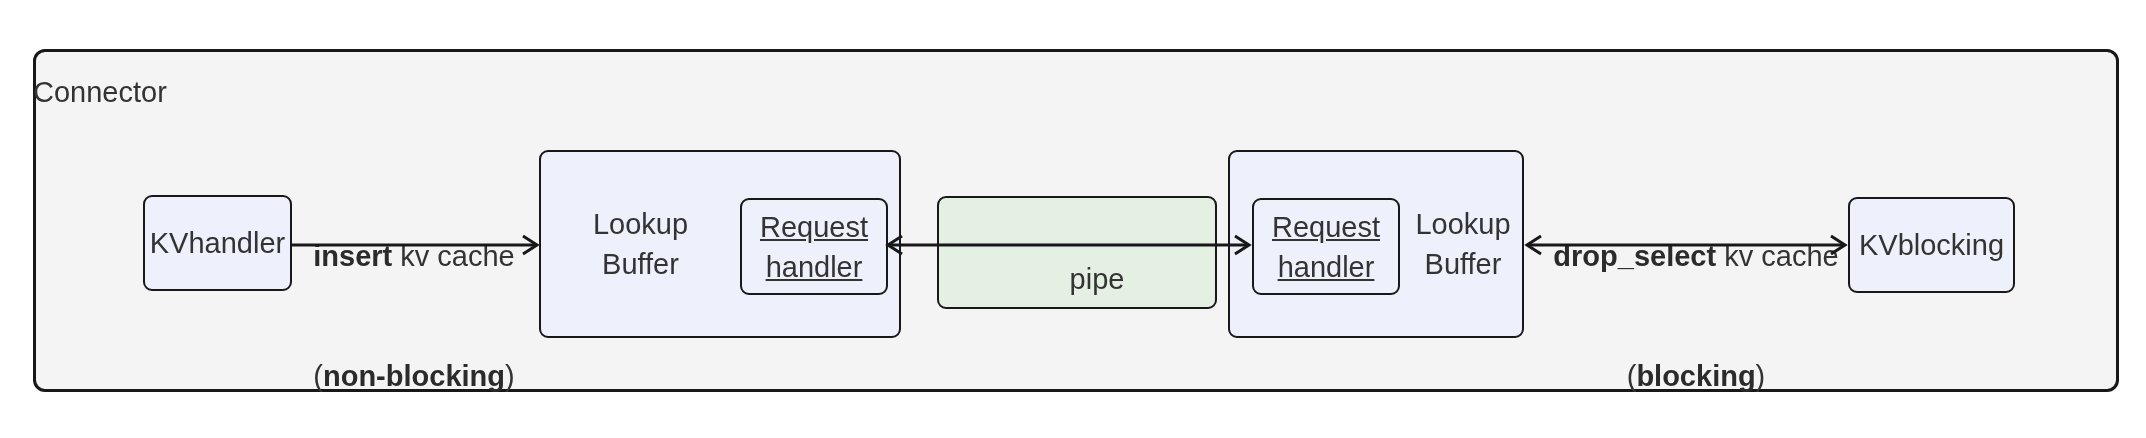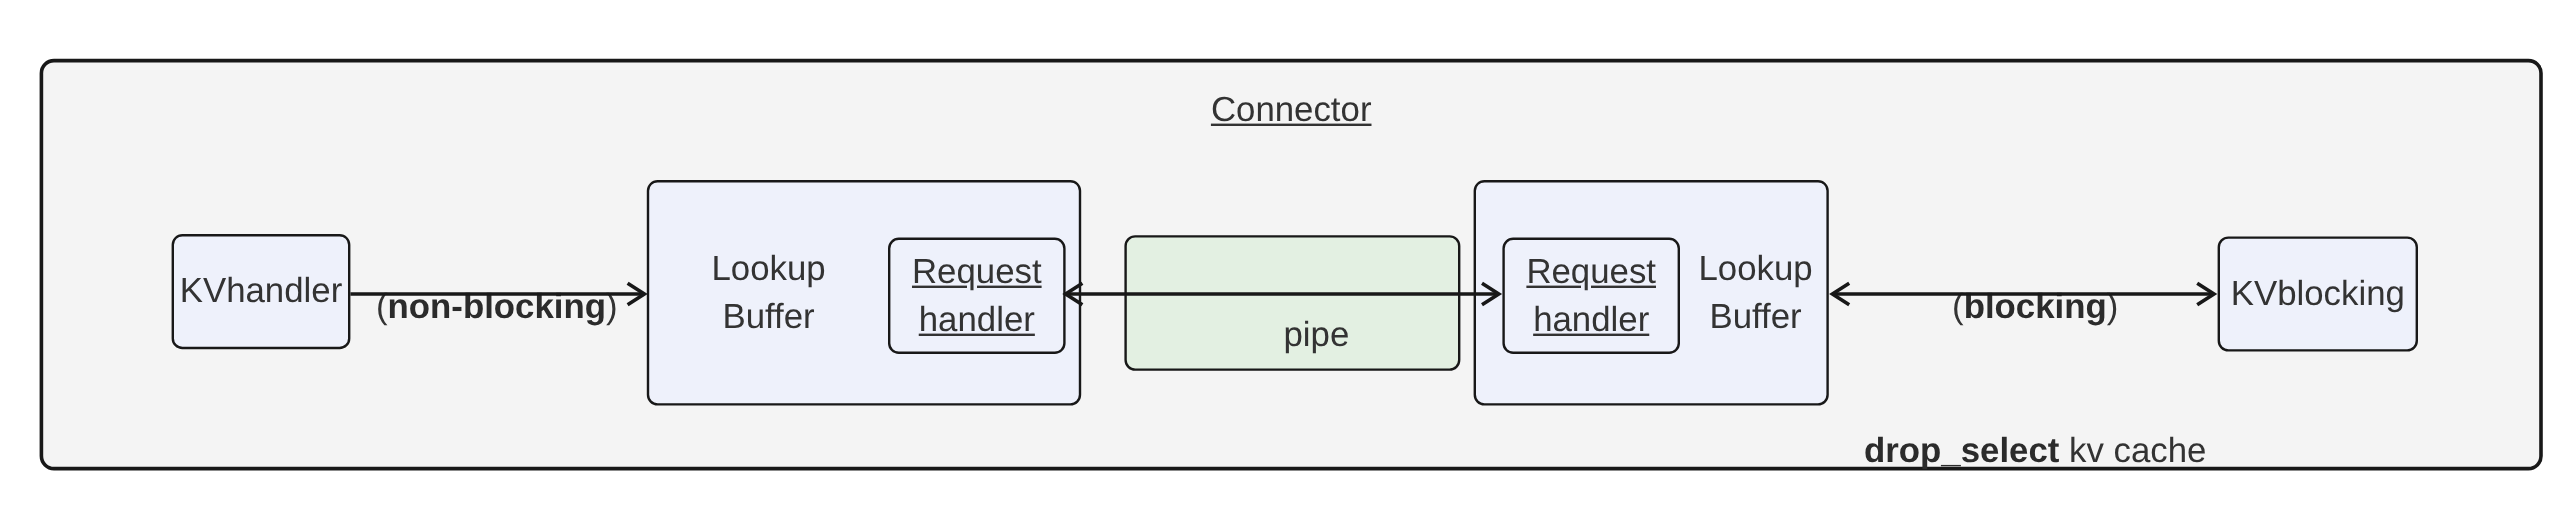--- a/index.html
+++ b/index.html
@@ -26,23 +26,21 @@
     left: 33px; top: 49px;
     width: 2086px; height: 343px;
     background: var(--outer-bg);
     border: 3px solid var(--border);
     border-radius: 12px;
   }
   .diagram-title {
     position: absolute;
     left: 33px; top: 72px;
     width: 2086px;
-    text-align: center;
     line-height: 40px;
-    text-decoration: underline;
   }
   .node {
     position: absolute;
     background: var(--node-bg);
     border: 2.5px solid var(--border);
     border-radius: 9px;
     display: flex;
     flex-direction: row;
     align-items: center;
     justify-content: center;
@@ -129,20 +127,21 @@
   <div class="outer-box"></div>
 
   <div class="diagram-title">Connector</div>
 
   <div class="node kv-producer">
     <span>KV</span>
     <span>handler</span>
   </div>
 
   <div class="edge-label edge-label-insert">
+    <div><b>insert</b><span> kv cache</span></div>
     <div><span>(</span><b>non-blocking</b><span>)</span></div>
   </div>
 
   <div class="node lookup-left">
     <div class="lookup-label">
       <span>Lookup</span>
       <span>Buffer</span>
     </div>
     <div class="inner-handler">
       <span>Request</span>
@@ -159,22 +158,22 @@
       <span>Request</span>
       <span>handler</span>
     </div>
     <div class="lookup-label">
       <span>Lookup</span>
       <span>Buffer</span>
     </div>
   </div>
 
   <div class="edge-label edge-label-drop">
+    <div><b>drop_select</b><span> kv cache</span></div>
     <div><span>(</span><b>blocking</b><span>)</span></div>
-    <div><b>drop_select</b><span> kv cache</span></div>
   </div>
 
   <div class="node kv-consumer">
     <span>KV</span>
     <span>blocking</span>
   </div>
 
   <svg class="edges-svg" viewBox="0 0 2146 438" xmlns="http://www.w3.org/2000/svg">
 
     <g>

